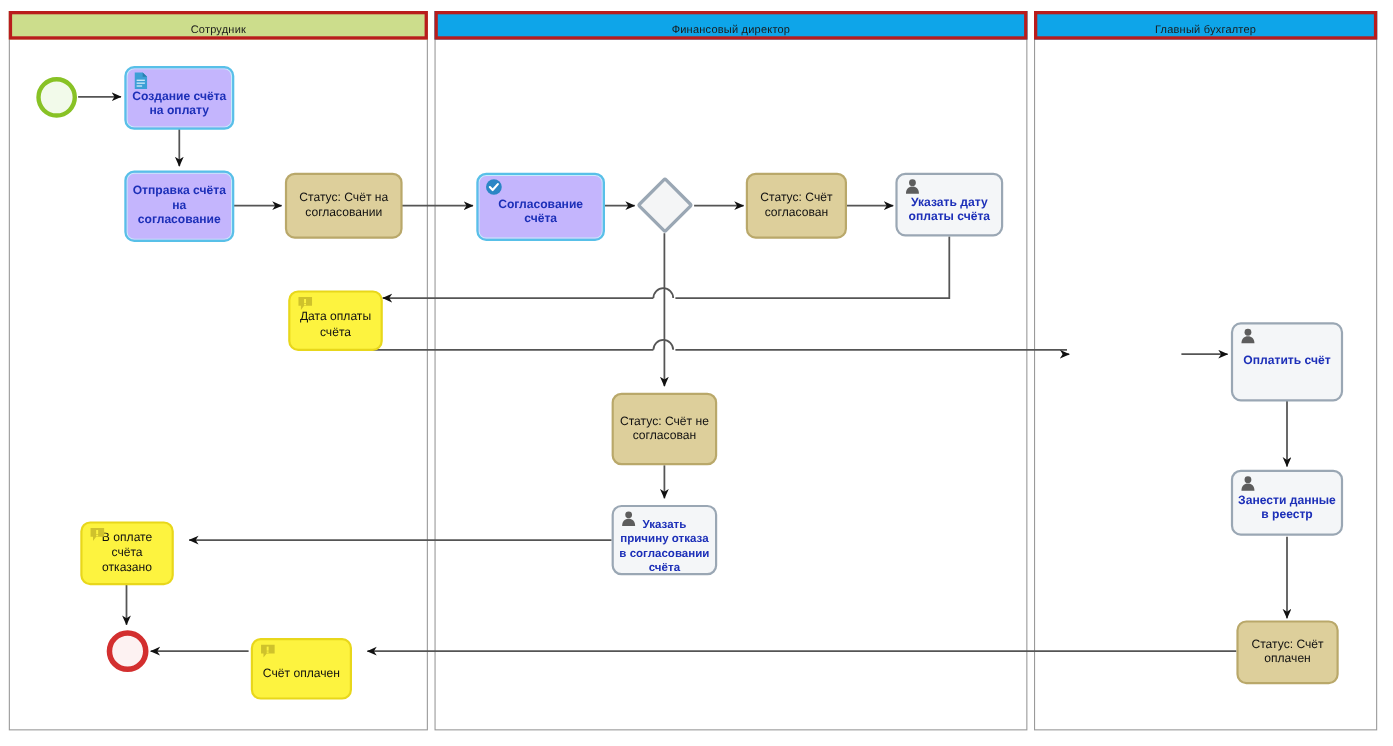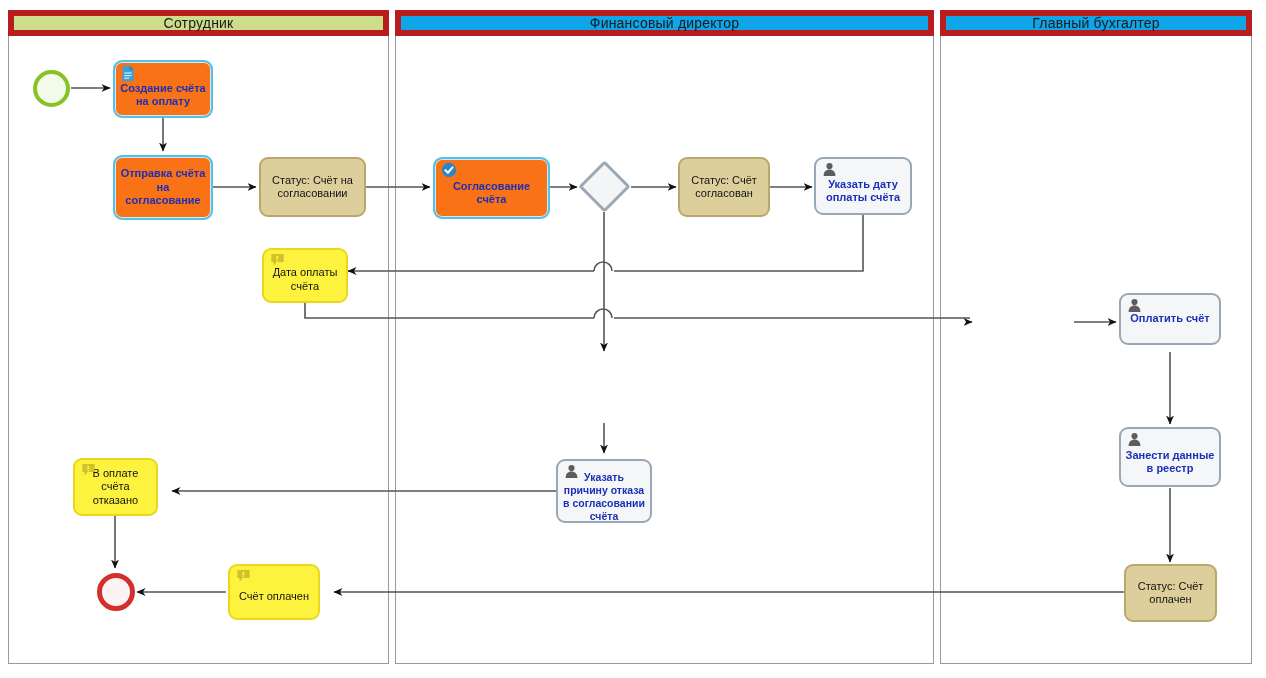--- a/index.html
+++ b/index.html
@@ -2,37 +2,37 @@
 <html><head>
 <meta charset="utf-8">
 <style>
   html,body{margin:0;padding:0;background:#ffffff;}
   body{width:1266px;height:678px;font-family:"Liberation Sans",sans-serif;overflow:hidden;}
   #canvas{position:relative;width:1266px;height:678px;}
   svg.layer{position:absolute;left:0;top:0;width:1266px;height:678px;}
 
   
   .pool{position:absolute;border:1px solid #9a9a9a;background:#ffffff;box-sizing:border-box;}
-  .pool-head{position:absolute;box-sizing:border-box;border:6px solid #b91c1c;
-             display:flex;align-items:center;justify-content:center;
-             font-size:14px;color:#1a1a1a;letter-spacing:.2px;}
+  .pool-head{position:absolute;box-sizing:border-box;border:3px solid #b91c1c;
+             display:flex;align-items:flex-end;justify-content:center;
+             font-size:10px;color:#1a1a1a;letter-spacing:.2px;}
   .pool-head.green{background:#ccdd8c;}
   .pool-head.grey{background:#0ea5e9;}
 
   
   .node{position:absolute;box-sizing:border-box;display:flex;align-items:center;
         justify-content:center;text-align:center;line-height:1.22;
         font-size:11px;border-radius:9px;padding:2px 4px;}
   .node .lbl{display:block;width:100%;}
 
-  .n-task{background:#f97316;border:2px solid #58c0e8;color:#1c2fb8;font-weight:bold;
+  .n-task{background:#c4b5fd;border:2px solid #58c0e8;color:#1c2fb8;font-weight:bold;
           box-shadow:inset 0 0 0 1px #c7ecfb;}
   .n-status{background:#ddcf9b;border:2px solid #b9a86a;color:#111;}
   .n-user{background:#f4f6f8;border:2px solid #9aa7b4;color:#1c2fb8;font-weight:bold;}
-  .n-note{background:#fdf33f;border:2px solid #e8d71b;color:#111;}
+  .n-note{background:#fdf33f;border:2px solid #e8d71b;color:#111;margin-top:16px;}
 
   
   .badge{position:absolute;left:5px;top:3px;width:17px;height:17px;}
 
   
   .ev{position:absolute;border-radius:50%;box-sizing:border-box;}
   .ev-start{border:4px solid #88c225;background:#f2faea;}
   .ev-end{border:5px solid #d32f2f;background:#fdf2f2;}
 
   
@@ -190,33 +190,36 @@
   <div class="node n-user" style="left:814px;top:157px;width:98px;height:58px;padding-top:12px;">
     <span class="badge">
       <svg viewBox="0 0 17 17" width="15" height="15">
         <circle cx="8.5" cy="4.6" r="3.5" fill="#5d5d5d"></circle>
         <path d="M1.8,16 C1.8,10.9 4.8,8.6 8.5,8.6 C12.2,8.6 15.2,10.9 15.2,16 Z" fill="#5d5d5d"></path>
       </svg>
     </span>
     <span class="lbl">Указать дату оплаты счёта</span>
   </div>
 
+  <div class="node n-status" style="left:556px;top:357px;width:96px;height:66px;">
+    <span class="lbl">Статус: Счёт не согласован</span>
+  </div>
 
   <div class="node n-user" style="left:556px;top:459px;width:96px;height:64px;padding-top:14px;font-size:10.5px;">
     <span class="badge">
       <svg viewBox="0 0 17 17" width="15" height="15">
         <circle cx="8.5" cy="4.6" r="3.5" fill="#5d5d5d"></circle>
         <path d="M1.8,16 C1.8,10.9 4.8,8.6 8.5,8.6 C12.2,8.6 15.2,10.9 15.2,16 Z" fill="#5d5d5d"></path>
       </svg>
     </span>
     <span class="lbl">Указать причину отказа в согласовании счёта</span>
   </div>
 
 
-  <div class="node n-user" style="left:1119px;top:293px;width:102px;height:52px;justify-content:flex-end;">
+  <div class="node n-user" style="left:1119px;top:293px;width:102px;height:72px;justify-content:flex-end;">
     <span class="badge">
       <svg viewBox="0 0 17 17" width="15" height="15">
         <circle cx="8.5" cy="4.6" r="3.5" fill="#5d5d5d"></circle>
         <path d="M1.8,16 C1.8,10.9 4.8,8.6 8.5,8.6 C12.2,8.6 15.2,10.9 15.2,16 Z" fill="#5d5d5d"></path>
       </svg>
     </span>
     <span class="lbl">Оплатить счёт</span>
   </div>
 
   <div class="node n-user" style="left:1119px;top:427px;width:102px;height:60px;padding-top:12px;">

